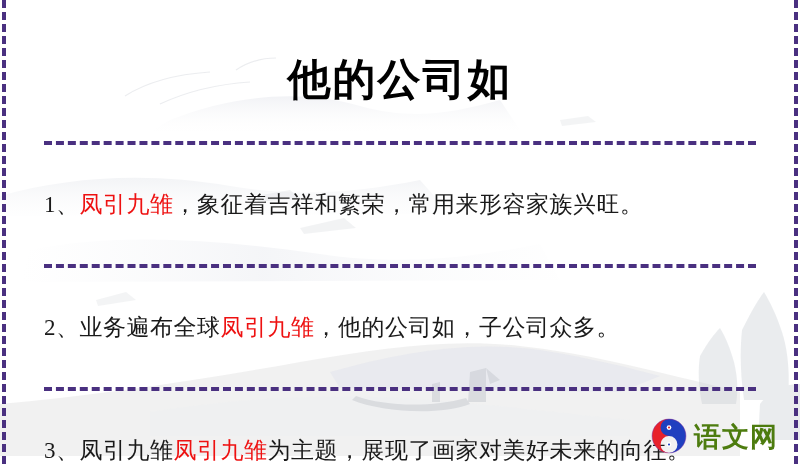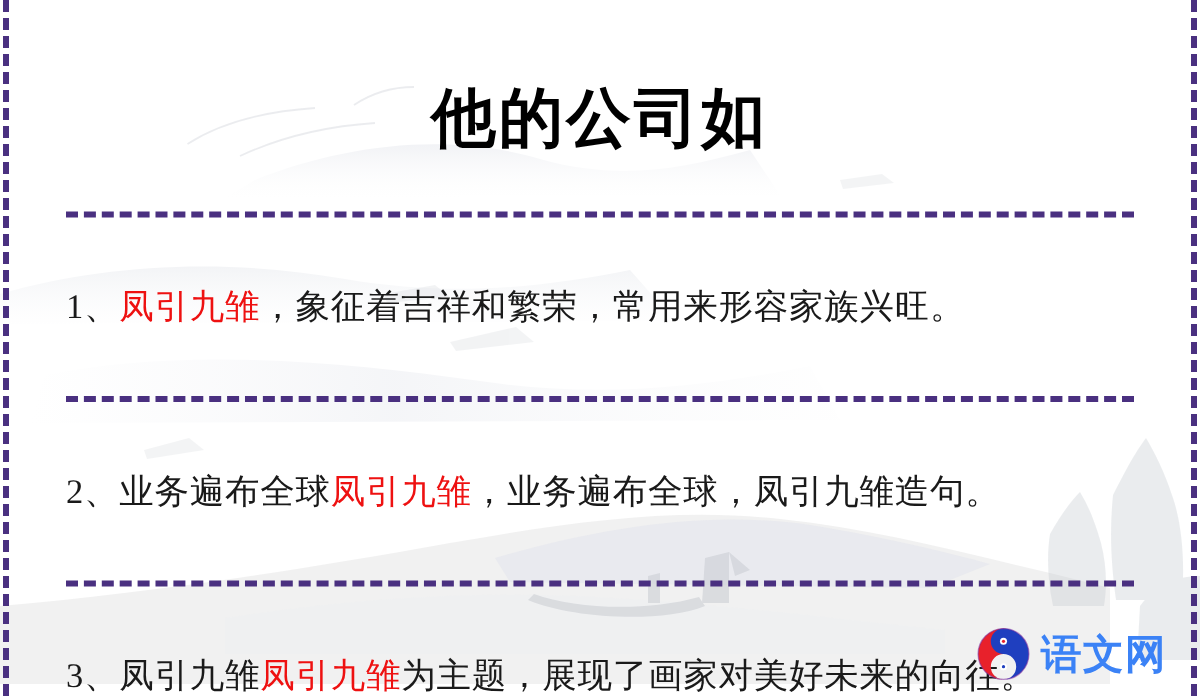--- a/index.html
+++ b/index.html
@@ -94,21 +94,21 @@
     bottom: 10px;
     z-index: 6;
     display: flex;
     align-items: center;
     gap: 7px;
   }
   .wm-mark { width: 36px; height: 36px; display: block; }
   .wm-text {
     font-size: 27px;
     font-weight: bold;
-    color: #3b82f6;
+    color: #4d7c0f;
     letter-spacing: 1px;
     font-family: "DejaVu Sans", "Liberation Sans", sans-serif;
     line-height: 1;
   }
 </style>
 </head>
 <body>
 
 <div id="page">
 
@@ -177,21 +177,21 @@
 
     <div class="rule"></div>
 
     <p class="sentence">
       <span>1、</span><span></span><span class="kw">凤引九雏</span><span>，象征着吉祥和繁荣，常用来形容家族兴旺。</span>
     </p>
 
     <div class="rule"></div>
 
     <p class="sentence">
-      <span>2、</span><span>业务遍布全球</span><span class="kw">凤引九雏</span><span>，业务遍布全球，凤引九雏造句。</span>
+      <span>2、</span><span>业务遍布全球</span><span class="kw">凤引九雏</span><span>，他的公司如，子公司众多。</span>
     </p>
 
     <div class="rule"></div>
 
     <p class="sentence">
       <span>3、</span><span>凤引九雏</span><span class="kw">凤引九雏</span><span>为主题，展现了画家对美好未来的向往。</span>
     </p>
 
   </div>
 

